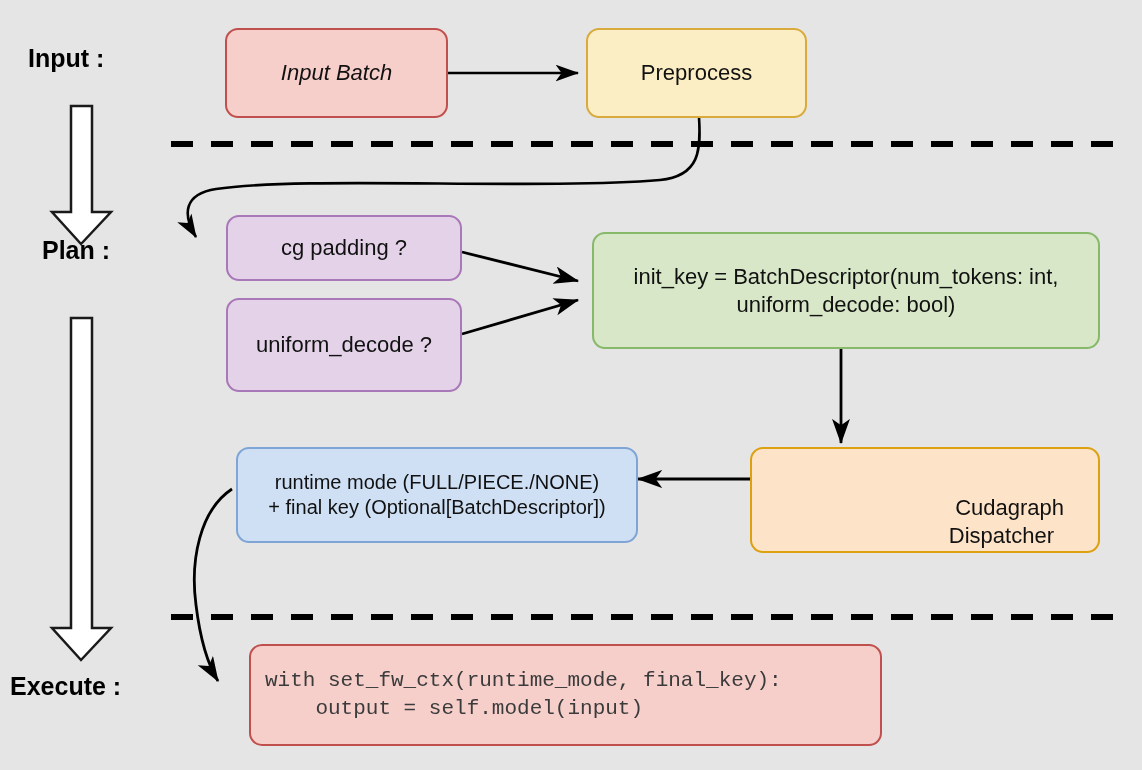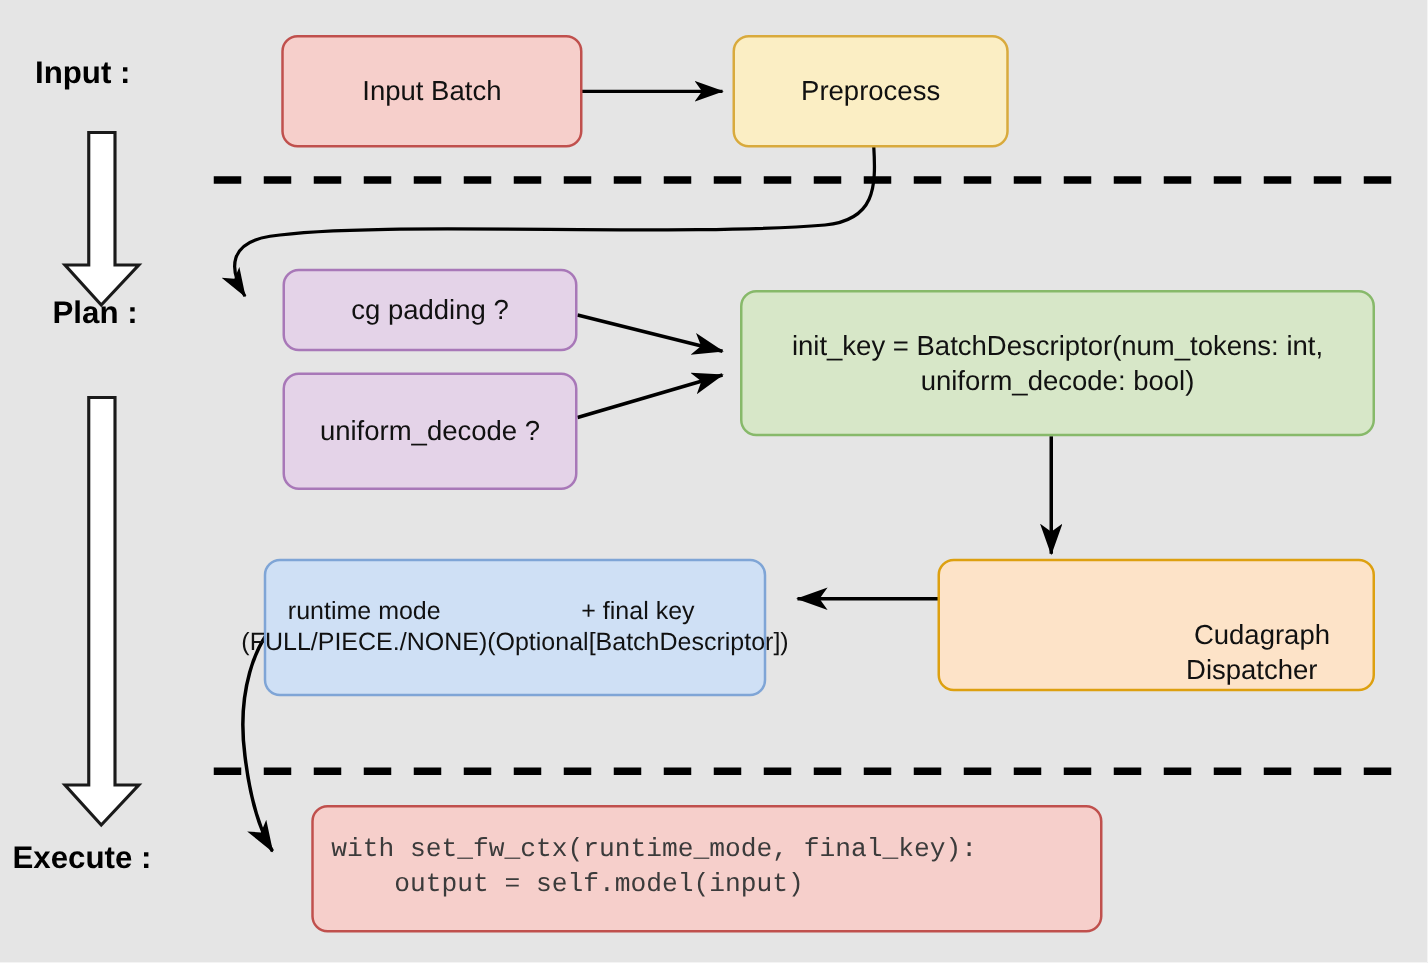--- a/index.html
+++ b/index.html
@@ -98,21 +98,21 @@
 
     <line x1="752" y1="479" x2="638" y2="479" stroke="#000000" stroke-width="2.8" marker-end="url(#arrowThin)"></line>
 
     <path d="M 232,489 C 200,510 190,560 196,605 C 201,646 210,668 218,681" fill="none" stroke="#000000" stroke-width="2.8" marker-end="url(#arrowThin)"></path>
   </svg>
 
   <div class="stage-label" style="left:28px; top:44px;">Input :</div>
   <div class="stage-label" style="left:42px; top:236px;">Plan :</div>
   <div class="stage-label" style="left:10px; top:672px;">Execute :</div>
 
-  <div class="node" style="left:225px; top:28px; width:241px; height:90px; background:#f6cfcb; border-color:#c0504d;">
+  <div class="node" style="left:225px; top:28px; width:223px; height:90px; background:#f6cfcb; border-color:#c0504d;font-style:italic;">
     <span>Input Batch</span>
   </div>
 
   <div class="node" style="left:226px; top:215px; width:236px; height:66px; background:#e4d3e8; border-color:#a878b8;">
     <span>cg padding ?</span>
   </div>
 
   <div class="node" style="left:586px; top:28px; width:221px; height:90px; background:#fbeec4; border-color:#d9aa3c;">
     <span>Preprocess</span>
   </div>
@@ -125,21 +125,21 @@
     <span>init_key = BatchDescriptor(num_tokens: int,</span>
     <span>uniform_decode: bool)</span>
   </div>
 
   <div class="node" style="left:750px; top:447px; width:350px; height:106px; background:#fde3c8; border-color:#dda010; justify-content:flex-end; padding-right:22px; flex-direction:column; align-items:flex-end;">
     <span style="margin-right:12px;">Cudagraph</span>
     <span style="margin-right:22px;">Dispatcher</span>
   </div>
 
 
-  <div class="node small" style="left:211px; top:447px; width:402px; height:110px; background:#cfe0f5; border-color:#7fa5d6; ">
+  <div class="node small" style="left:236px; top:447px; width:402px; height:96px; background:#cfe0f5; border-color:#7fa5d6; flex-direction:column;">
     <span>runtime mode (FULL/PIECE./NONE)</span>
     <span>+ final key (Optional[BatchDescriptor])</span>
   </div>
 
   <div class="node code" style="left:225px; top:644px; width:633px; height:102px; background:#f6cfcb; border-color:#c0504d; flex-direction:column; align-items:flex-start; justify-content:center;">
     <span>with set_fw_ctx(runtime_mode, final_key):</span>
     <span>    output = self.model(input)</span>
   </div>
 
 </div>

